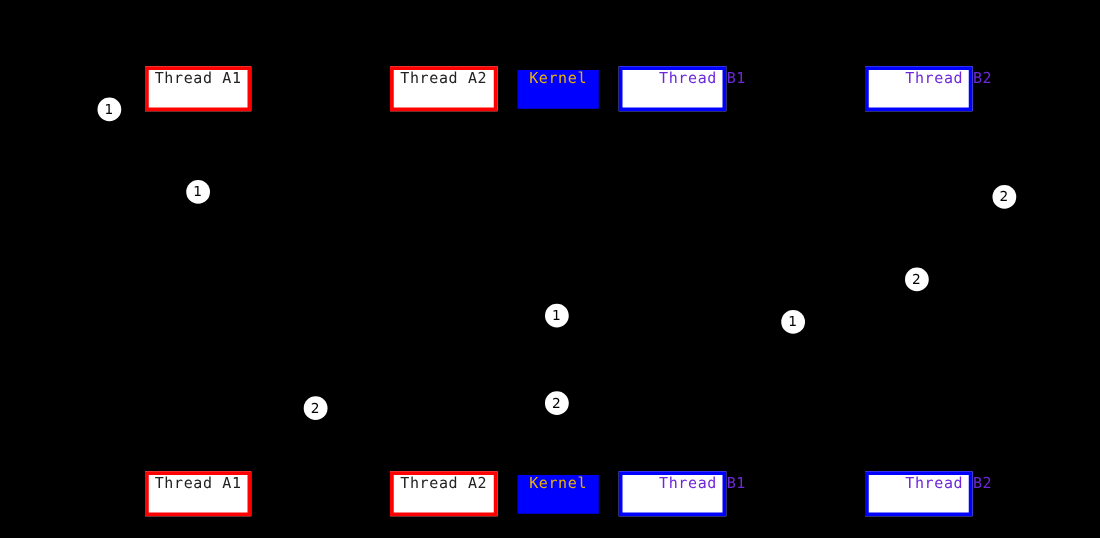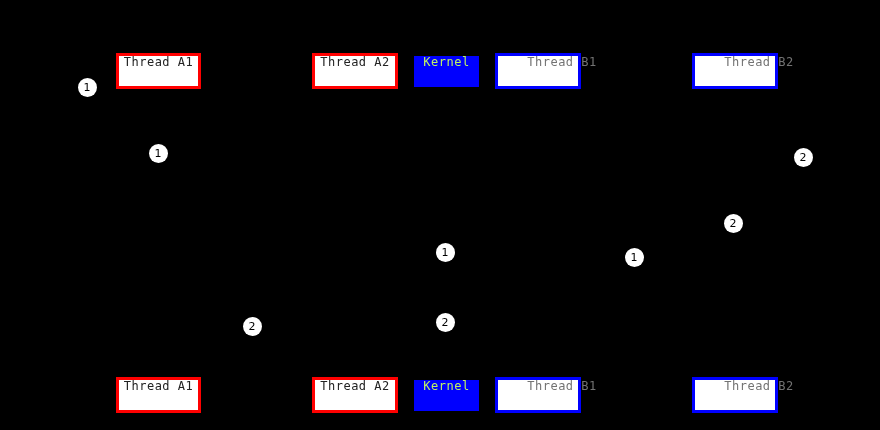--- a/index.html
+++ b/index.html
@@ -46,27 +46,27 @@
     white-space: nowrap;
   }
   .participant.red {
     background: #FFFFFF;
     border: 3px solid #FF0000;
     color: #222222;
   }
   .participant.blue {
     background: #FFFFFF;
     border: 3px solid #0000FF;
-    color: #737373;
+    color: #6d28d9;
     padding-left: 48px;
   }
   .participant.solidblue {
     background: #0000FF;
     border: 0px solid #0000FF;
-    color: #bef264;
+    color: #eab308;
   }
 
   
   .step-circle {
     position: absolute;
     width: 19px;
     height: 19px;
     border-radius: 50%;
     background: #FFFFFF;
     color: #000000;

